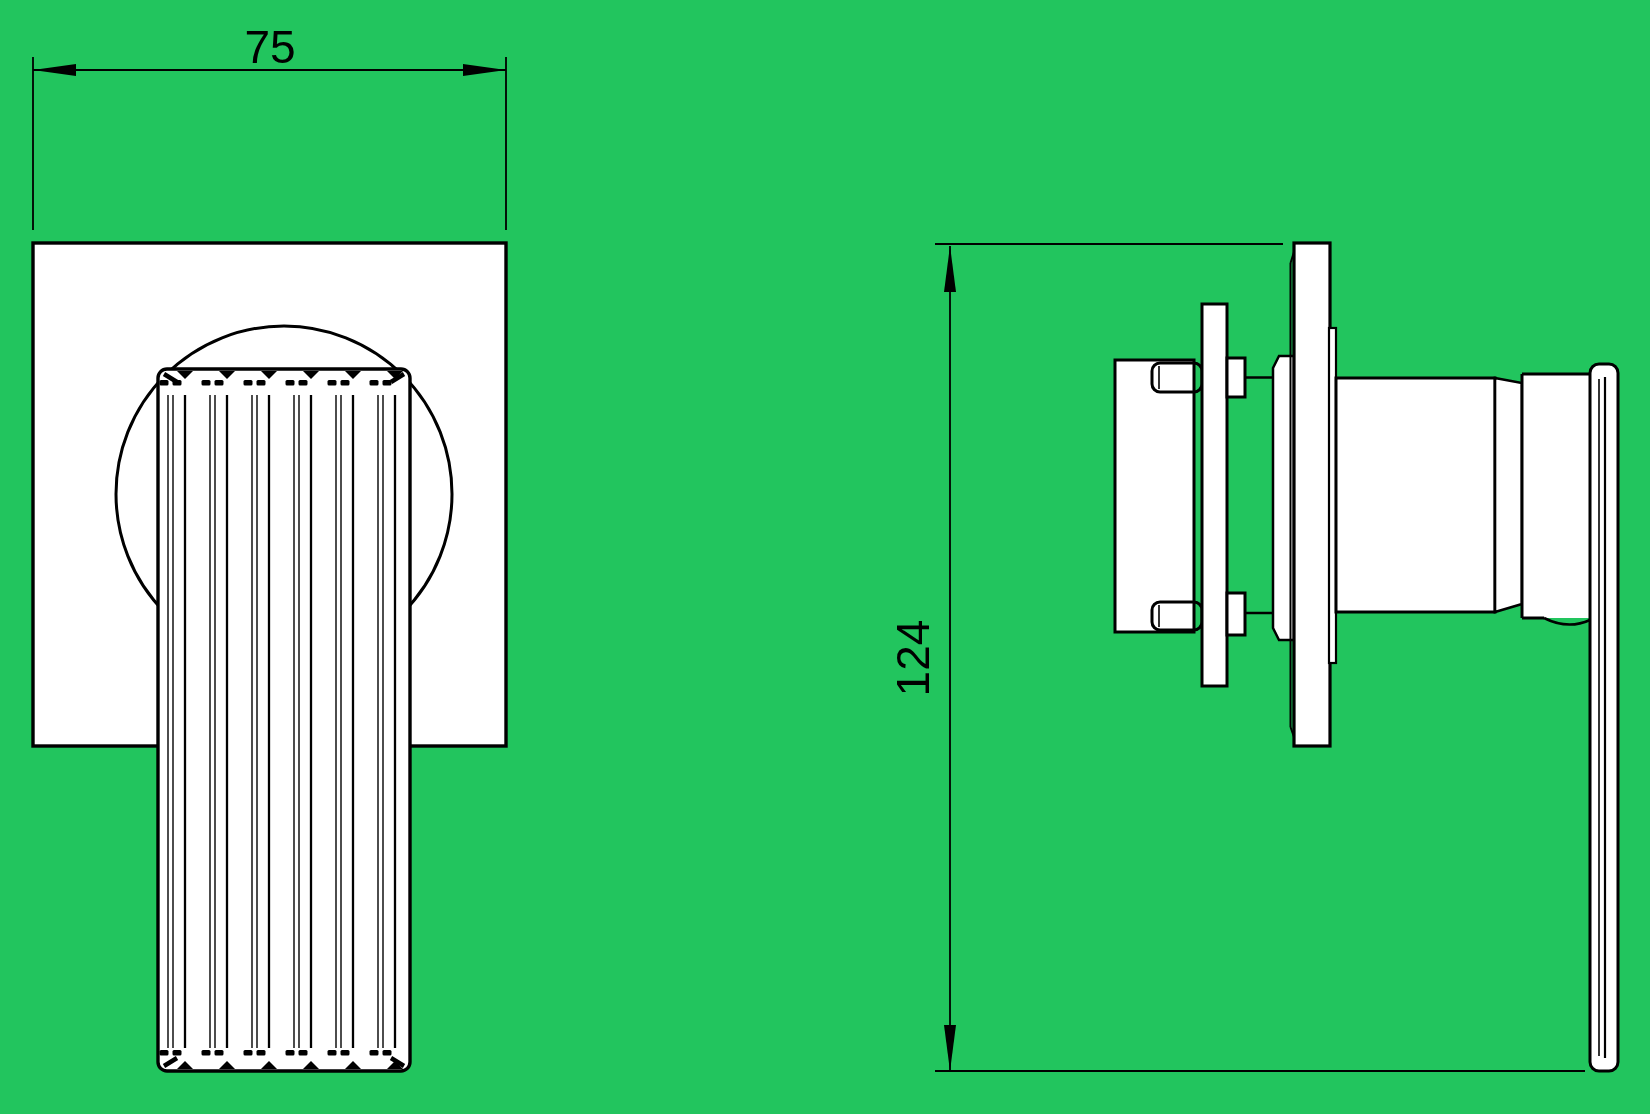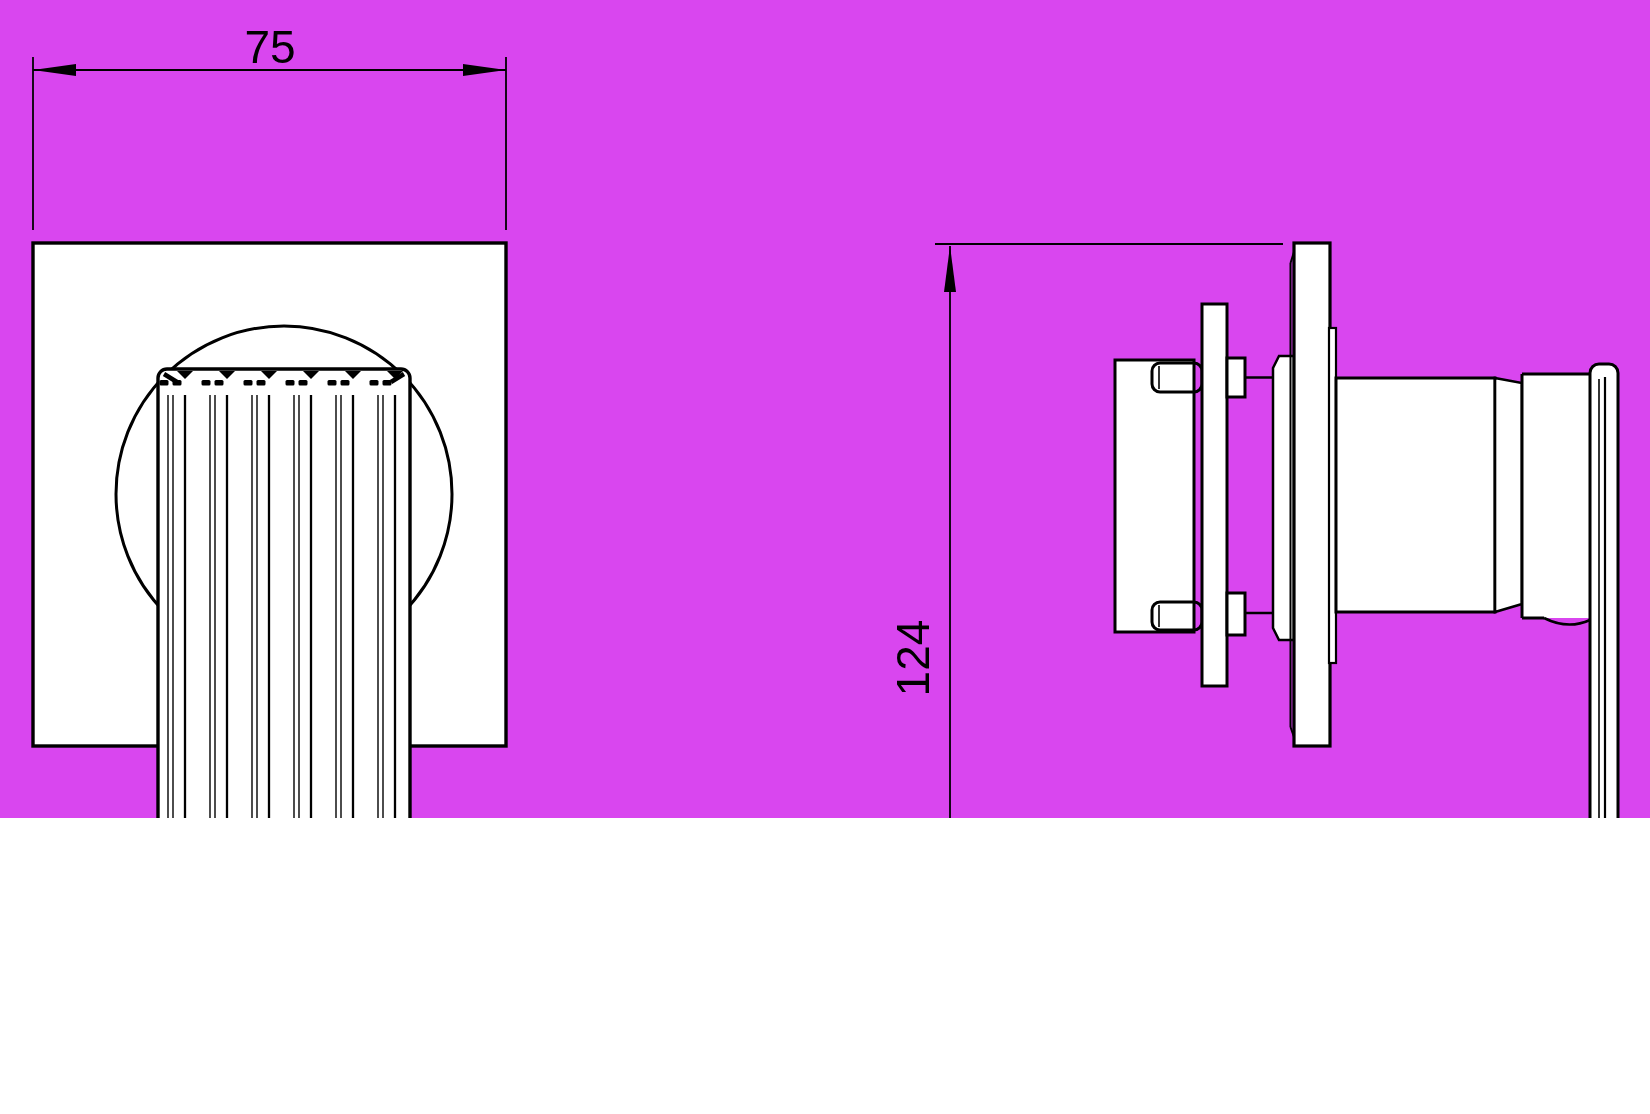--- a/index.html
+++ b/index.html
@@ -1,16 +1,16 @@
 <!DOCTYPE html>
 <html><head>
 <meta charset="utf-8">
 <style>
   html,body{margin:0;padding:0;background:#ffffff;}
-  .canvas{position:relative;width:1650px;height:818px;background:#d946ef;overflow:hidden;}
+  .canvas{position:relative;width:1650px;height:1114px;background:#22c55e;overflow:hidden;}
   svg{display:block;}
   text{font-family:"Liberation Sans","DejaVu Sans",sans-serif;fill:#000;}
   .dimtext{font-size:46px;}
 </style>
 </head>
 <body>
 
 <div class="canvas">
 <svg width="1650" height="1114" viewBox="0 0 1650 1114">
 

